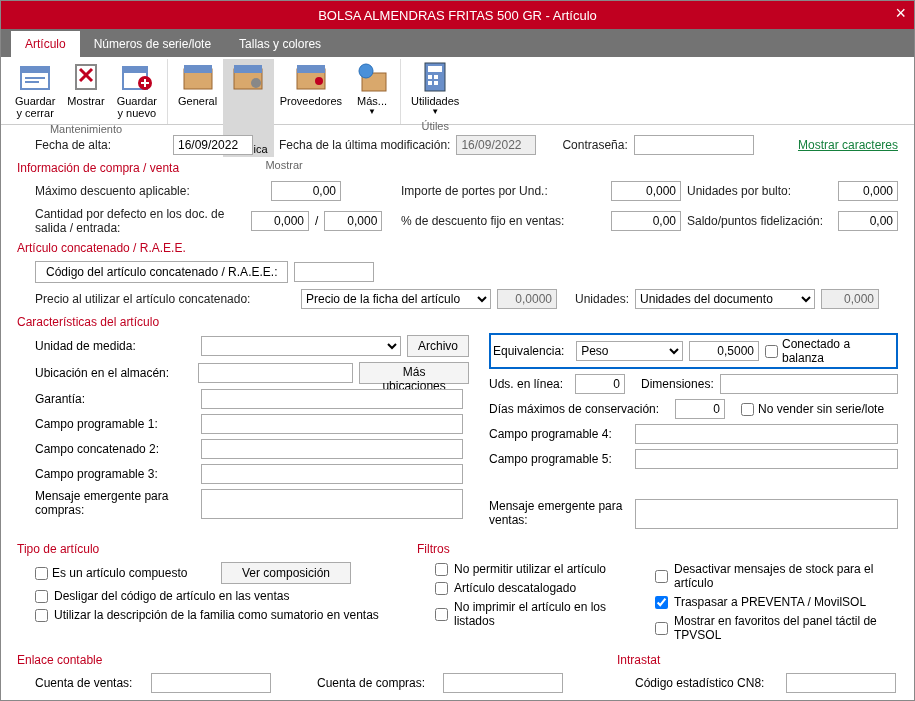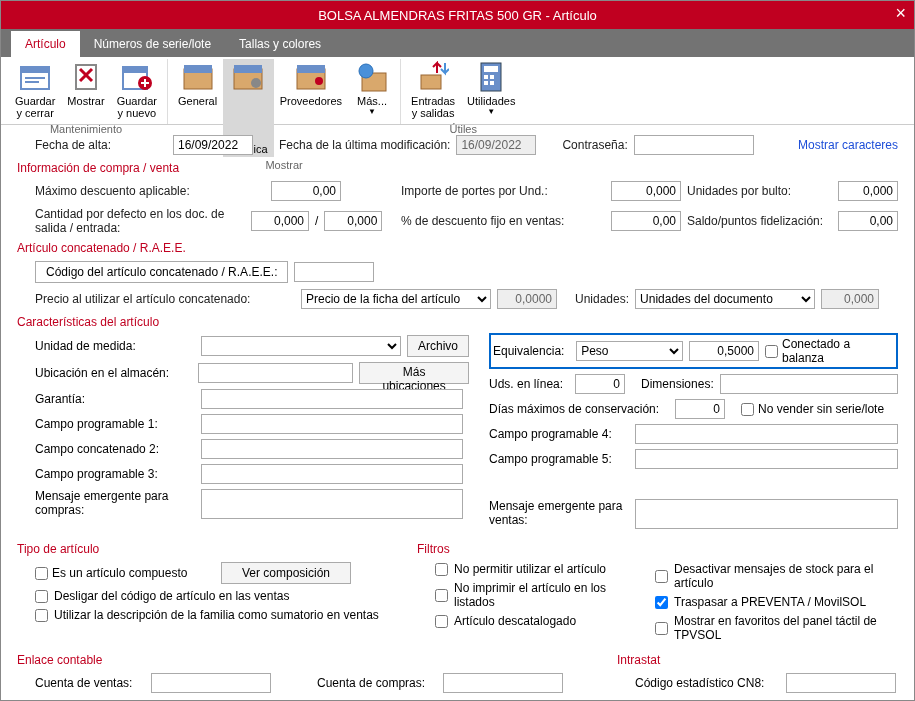--- a/index.html
+++ b/index.html
@@ -23,21 +23,21 @@
 .row { display: flex; align-items: center; margin-bottom: 6px; gap: 6px; }
 .row label, .lbl-text { font-size: 12px; color: #222; }
 input[type=text] { border: 1px solid #aaa; height: 20px; padding: 0 4px; font-size: 12px; }
 input[readonly] { background: #eee; color: #666; }
 select { border: 1px solid #aaa; height: 20px; font-size: 12px; background: #fff; }
 .num { text-align: right; }
 .section-title { color: #c00020; font-size: 12px; margin: 6px 0 6px 0; }
 .btn { border: 1px solid #aaa; background: #f4f4f4; padding: 2px 10px; height: 22px; cursor: pointer; }
 .chk { display: flex; align-items: center; gap: 4px; }
 .chk input { width: 13px; height: 13px; }
-.link { color: #1d4ed8; cursor: pointer; }
+.link { color: #15803d; text-decoration: underline; cursor: pointer; }
 .hl { border: 2px solid #0066cc; padding: 2px; }
 .cols { display: flex; gap: 20px; }
 .col { flex: 1; }
 .subrow { display: flex; align-items: center; gap: 6px; margin-bottom: 5px; }
 .indent { margin-left: 18px; }
 textarea { border: 1px solid #aaa; resize: none; font-size: 12px; padding: 2px; }
 </style>
 </head>
 <body>
 
@@ -118,29 +118,20 @@
             <circle cx="10" cy="10" r="7" fill="#4a90d9" stroke="#2a70b9"></circle>
           </svg>
         <span class="lbl">Más...</span>
         <span style="font-size:8px">▼</span>
       </div>
     </div>
     <div class="ribbon-group-label">Mostrar</div>
   </div>
   <div class="ribbon-group">
     <div class="ribbon-buttons">
-      <div class="ribbon-btn">
-        <svg class="icon" viewBox="0 0 32 32">
-            <rect x="4" y="14" width="20" height="14" fill="#d9a86c" stroke="#996633"></rect>
-            <path d="M20 12 L20 2 L16 6 M20 2 L24 6" fill="none" stroke="#c00020" stroke-width="2"></path>
-            <path d="M28 2 L28 12 L24 8 M28 12 L32 8" fill="none" stroke="#4a90d9" stroke-width="2"></path>
-          </svg>
-        <span class="lbl">Entradas
-y salidas</span>
-      </div>
       <div class="ribbon-btn">
         <svg class="icon" viewBox="0 0 32 32">
             <rect x="6" y="2" width="20" height="28" fill="#6a8fc9" stroke="#345"></rect>
             <rect x="9" y="5" width="14" height="6" fill="#fff"></rect>
             <rect x="9" y="14" width="4" height="4" fill="#fff"></rect>
             <rect x="15" y="14" width="4" height="4" fill="#fff"></rect>
             <rect x="9" y="20" width="4" height="4" fill="#fff"></rect>
             <rect x="15" y="20" width="4" height="4" fill="#fff"></rect>
           </svg>
         <span class="lbl">Utilidades</span>
@@ -311,25 +302,25 @@
     <div style="flex:1">
       <div class="section-title">Filtros</div>
       <div style="display:flex;gap:10px">
         <div style="width:210px" class="indent">
           <div class="subrow chk">
               <input type="checkbox" style="">
               <label>No permitir utilizar el artículo</label>
             </div>
           <div class="subrow chk">
               <input type="checkbox" style="">
+              <label>Artículo descatalogado</label>
+            </div>
+          <div class="subrow chk">
+              <input type="checkbox" style="">
               <label>No imprimir el artículo en los listados</label>
-            </div>
-          <div class="subrow chk">
-              <input type="checkbox" style="">
-              <label>Artículo descatalogado</label>
             </div>
         </div>
         <div style="flex:1">
           <div class="subrow chk">
               <input type="checkbox" style="">
               <label>Desactivar mensajes de stock para el artículo</label>
             </div>
           <div class="subrow chk">
               <input type="checkbox" checked="" style="">
               <label>Traspasar a PREVENTA / MovilSOL</label>

